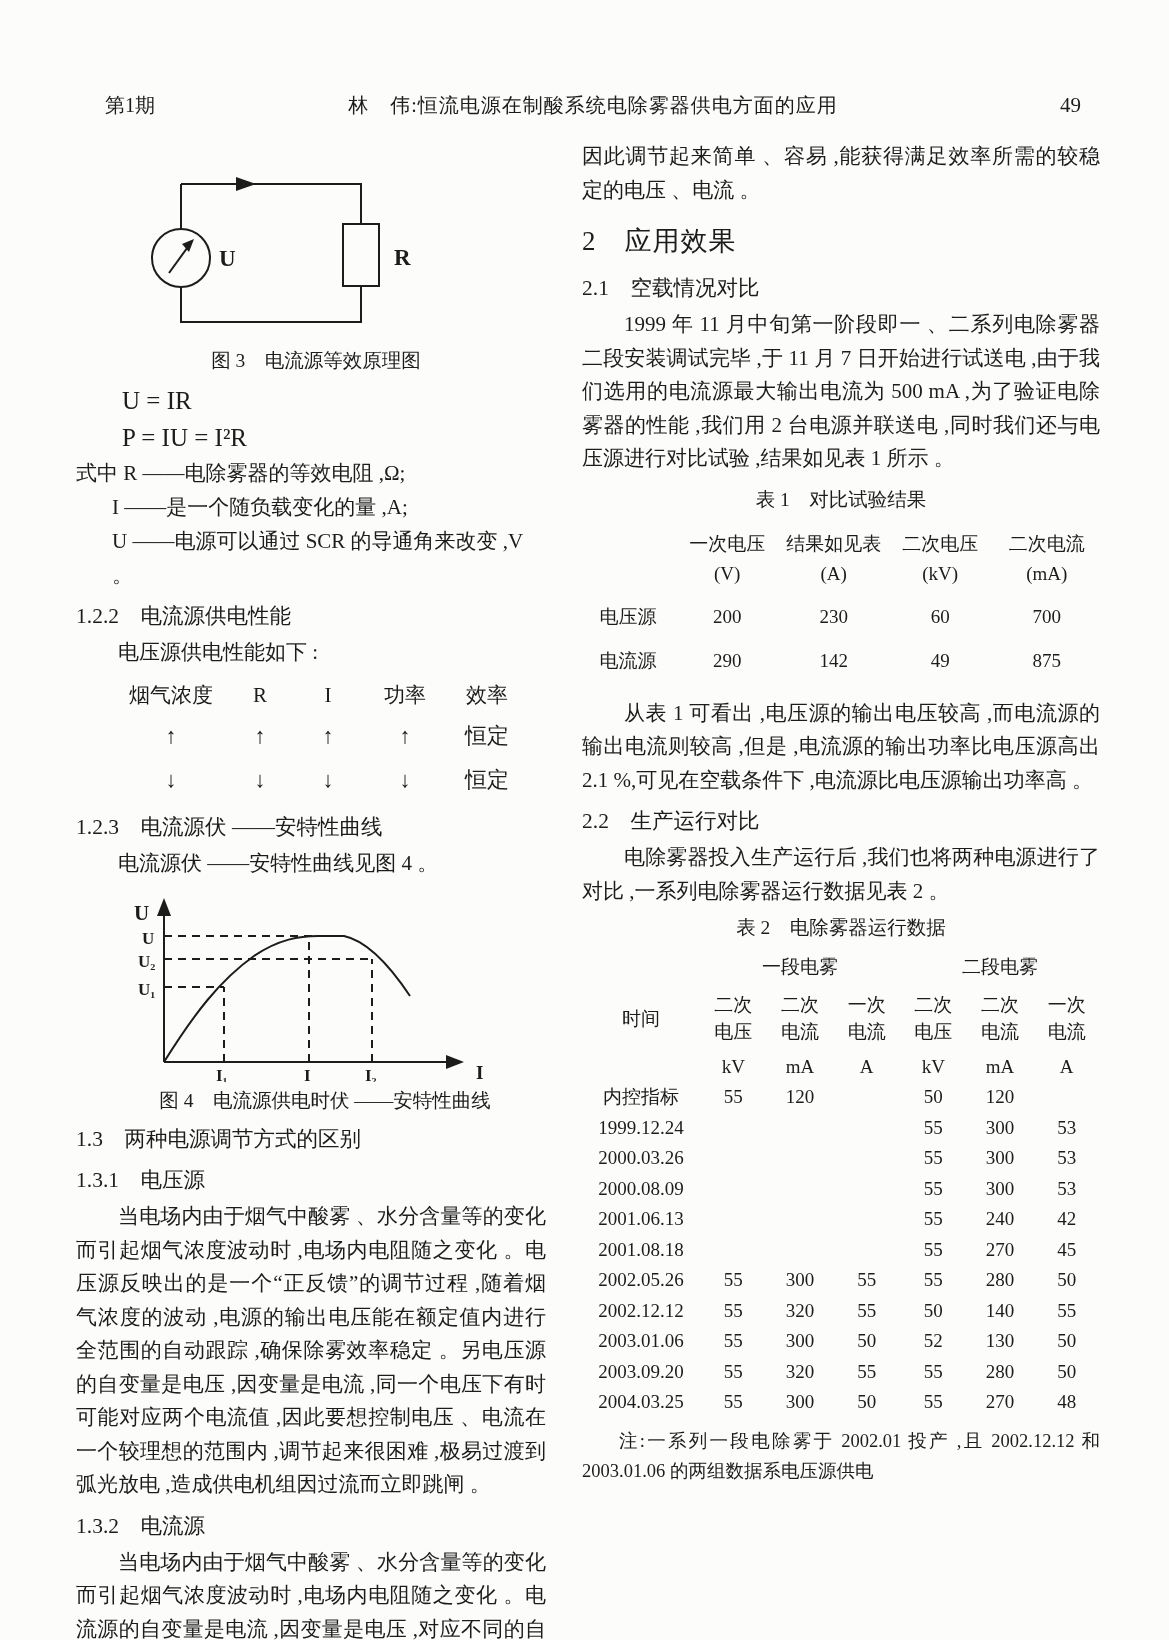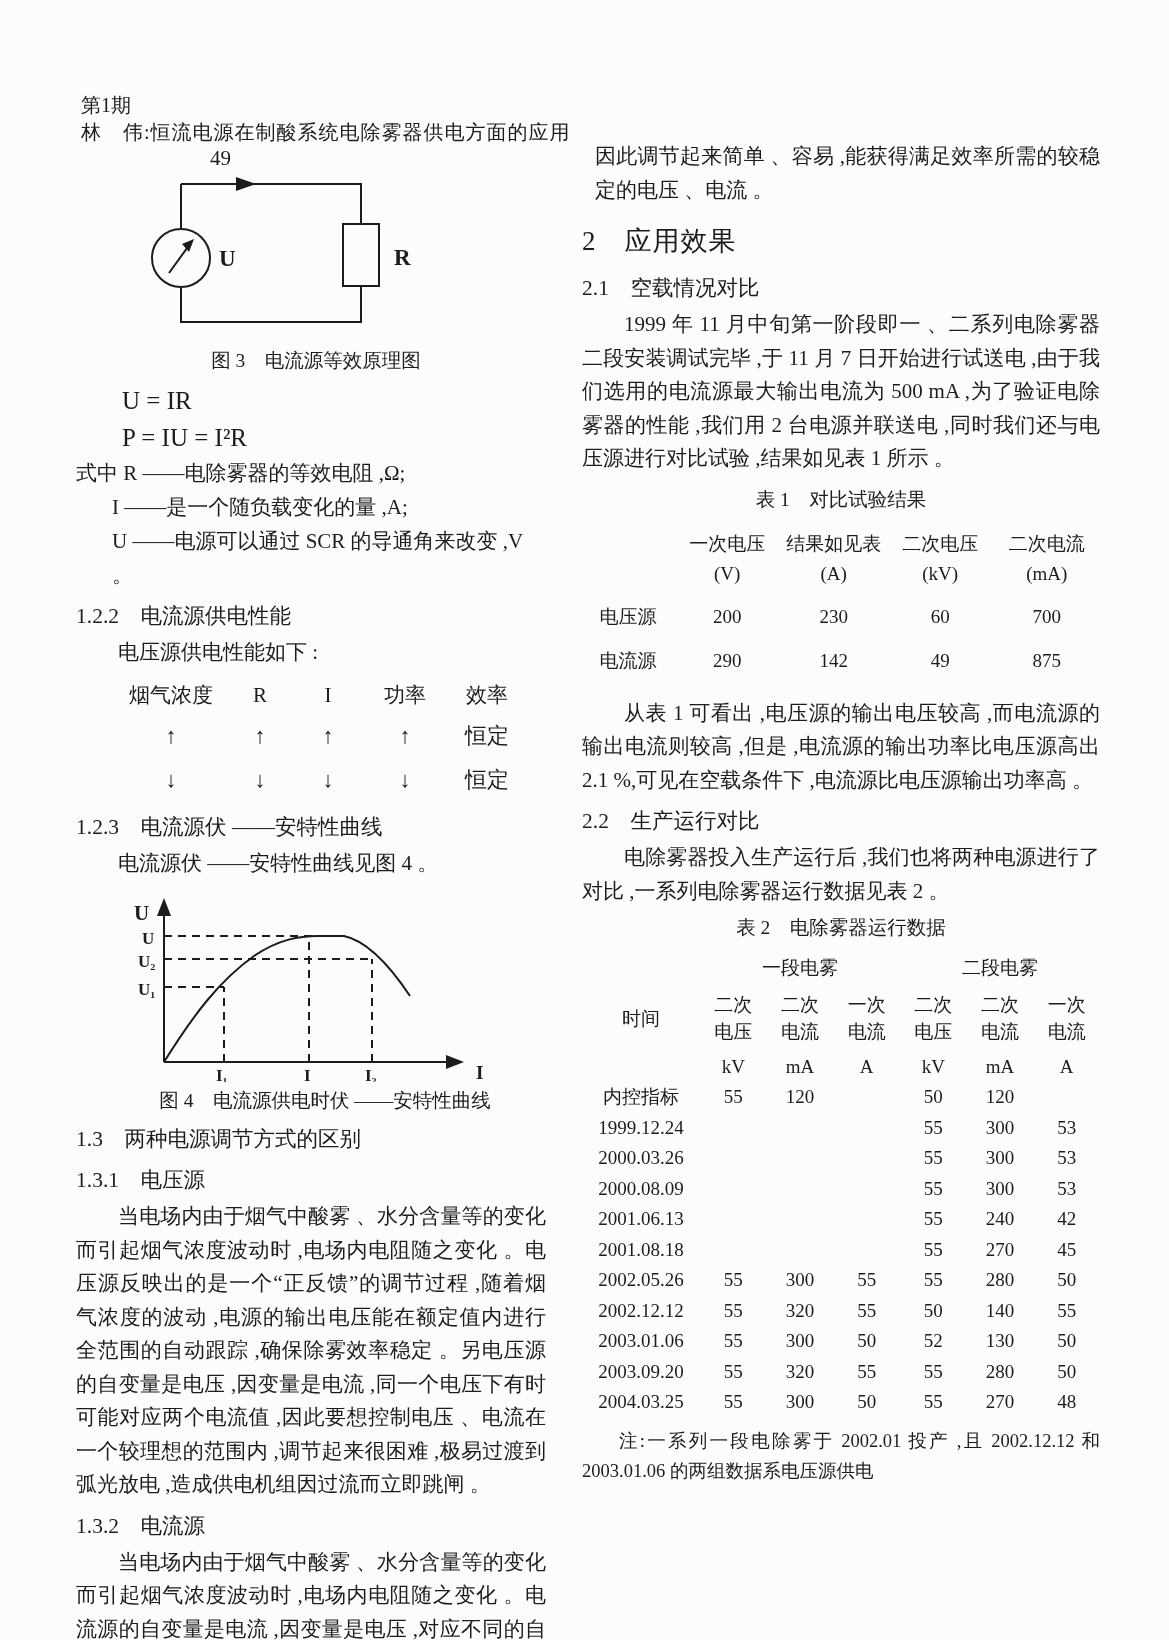--- a/index.html
+++ b/index.html
@@ -6,33 +6,33 @@
   body{
     width:1169px;height:1640px;
     background:#fcfcfa;
     font-family:"Liberation Serif","DejaVu Serif",serif;
     color:#1c1c1c;
     overflow:hidden;
   }
   .page{position:relative;width:1169px;height:1640px;overflow:hidden;}
   
   .page-header{
-    position:absolute;top:92px;left:81px;right:88px;
-    display:flex;align-items:baseline;font-size:20px;flex-direction:column;
+    position:absolute;top:92px;left:105px;right:88px;
+    display:flex;align-items:baseline;font-size:20px;
   }
   .hdr-issue{width:150px;text-align:left;}
-  .hdr-title{flex:1;letter-spacing:1px;}
+  .hdr-title{flex:1;text-align:center;letter-spacing:1px;}
   .hdr-page{width:150px;text-align:right;font-size:21px;}
   
   .columns{position:absolute;top:140px;left:76px;display:flex;gap:36px;}
   .col-left{width:470px;}
   .col-right{width:518px;}
   
   .para{font-size:21px;line-height:33.5px;text-align:justify;text-indent:2em;margin:0;}
-  .para.no-indent{text-indent:0;margin-left:13px;}
+  .para.no-indent{text-indent:0;}
   .subhead{font-size:21.5px;line-height:34px;margin:7px 0 3px;font-weight:normal;}
   
   .fig3-wrap{text-align:center;padding:14px 0 0 10px;}
   .fig-caption{text-align:center;font-size:19.5px;line-height:26px;margin:6px 0 8px;}
   
   .equations{margin-left:46px;font-size:25px;line-height:37px;}
   .where{font-size:21px;line-height:34px;}
   .where .w-indent{margin-left:36px;}
   
   .perf{margin:6px 0 8px 40px;font-size:21px;}
@@ -53,21 +53,21 @@
     display:grid;grid-template-columns:92px repeat(4,1fr);text-align:center;
   }
   .t1-head .cline{line-height:30px;}
   .t1 .trow{line-height:32px;margin-top:12px;}
   
   .t2{font-size:19px;}
   .t2-title{text-align:center;font-size:19.5px;margin:6px 0 12px;}
   .t2-groups,.t2-head,.t2-units,.t2 .trow{
     display:grid;grid-template-columns:118px repeat(6,1fr);text-align:center;
   }
-  .t2-groups{line-height:30px;}
+  .t2-groups{line-height:30px;font-family:Liberation Mono, monospace;}
   .t2-group1{grid-column:2/5;}
   .t2-group2{grid-column:5/8;}
   .t2-head{margin-top:8px;line-height:27px;}
   .t2-time{align-self:center;}
   .t2-units{margin-top:7px;line-height:30px;}
   .t2 .trow{line-height:30.5px;}
   .note{font-size:18.5px;line-height:30px;text-indent:2em;text-align:justify;margin:8px 0 0;}
   
   svg{display:block;}
   .ink{stroke:#1c1c1c;fill:none;stroke-width:2;}

